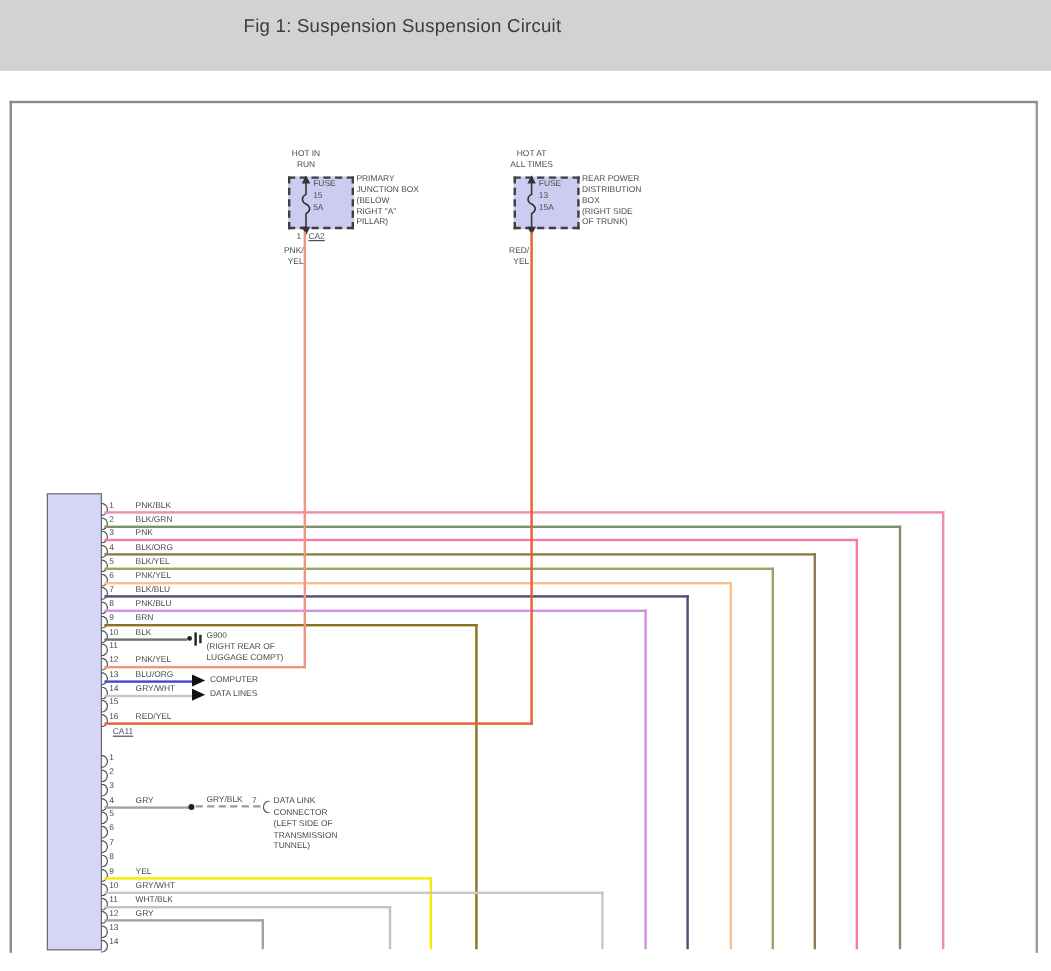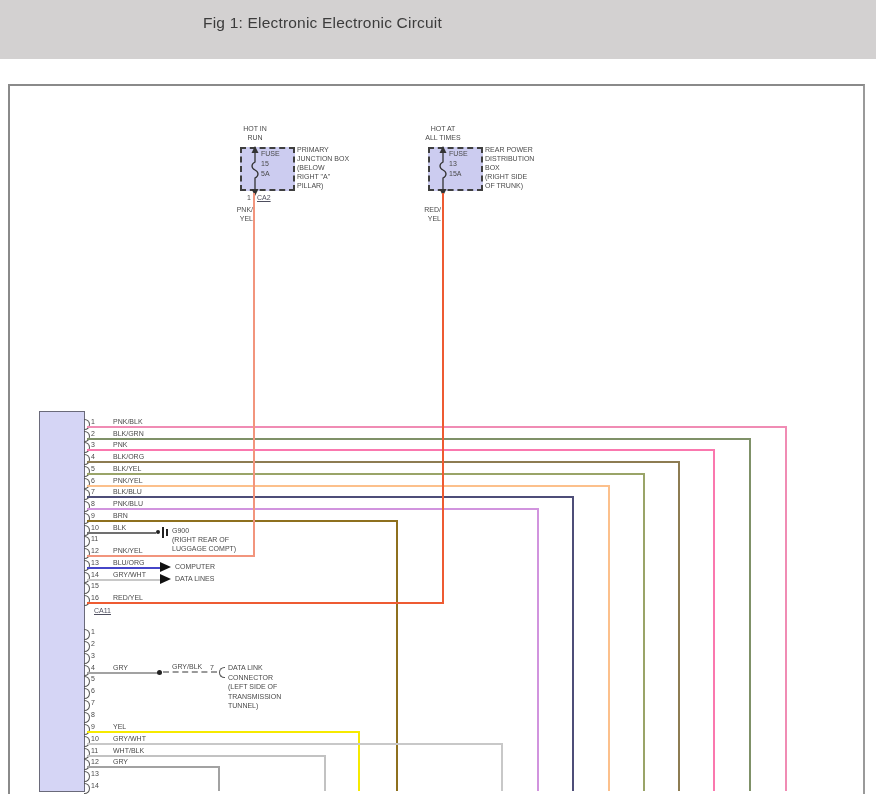--- a/index.html
+++ b/index.html
@@ -32,21 +32,21 @@
   .gbar{position:absolute;background:#222;}
   .tri{position:absolute;width:0;height:0;border-top:5px solid transparent;
        border-bottom:5px solid transparent;border-left:11px solid #111;}
 </style>
 </head>
 <body>
 
 <div class="page">
 
   <div class="titlebar">
-    <div class="title">Fig 1: Electronic Electronic Circuit</div>
+    <div class="title">Fig 1: Suspension Suspension Circuit</div>
   </div>
 
   <div class="diagram"></div>
 
   <div class="t tc abs" style="left:229px;top:125px;width:52px;">HOT IN</div>
   <div class="t tc abs" style="left:229px;top:134px;width:52px;">RUN</div>
   <div class="fusebox" style="left:240px;top:147px;"></div>
   <svg class="abs" style="left:249px;top:146px;" width="12" height="50" viewBox="0 0 12 50">
     <path d="M6 6 V16 C2 18 2 22 6 24 C10 26 10 30 6 32 V44" stroke="#333" fill="none" stroke-width="1.3"></path>
     <path d="M6 0 L2.5 7 L9.5 7 Z" fill="#333"></path>

